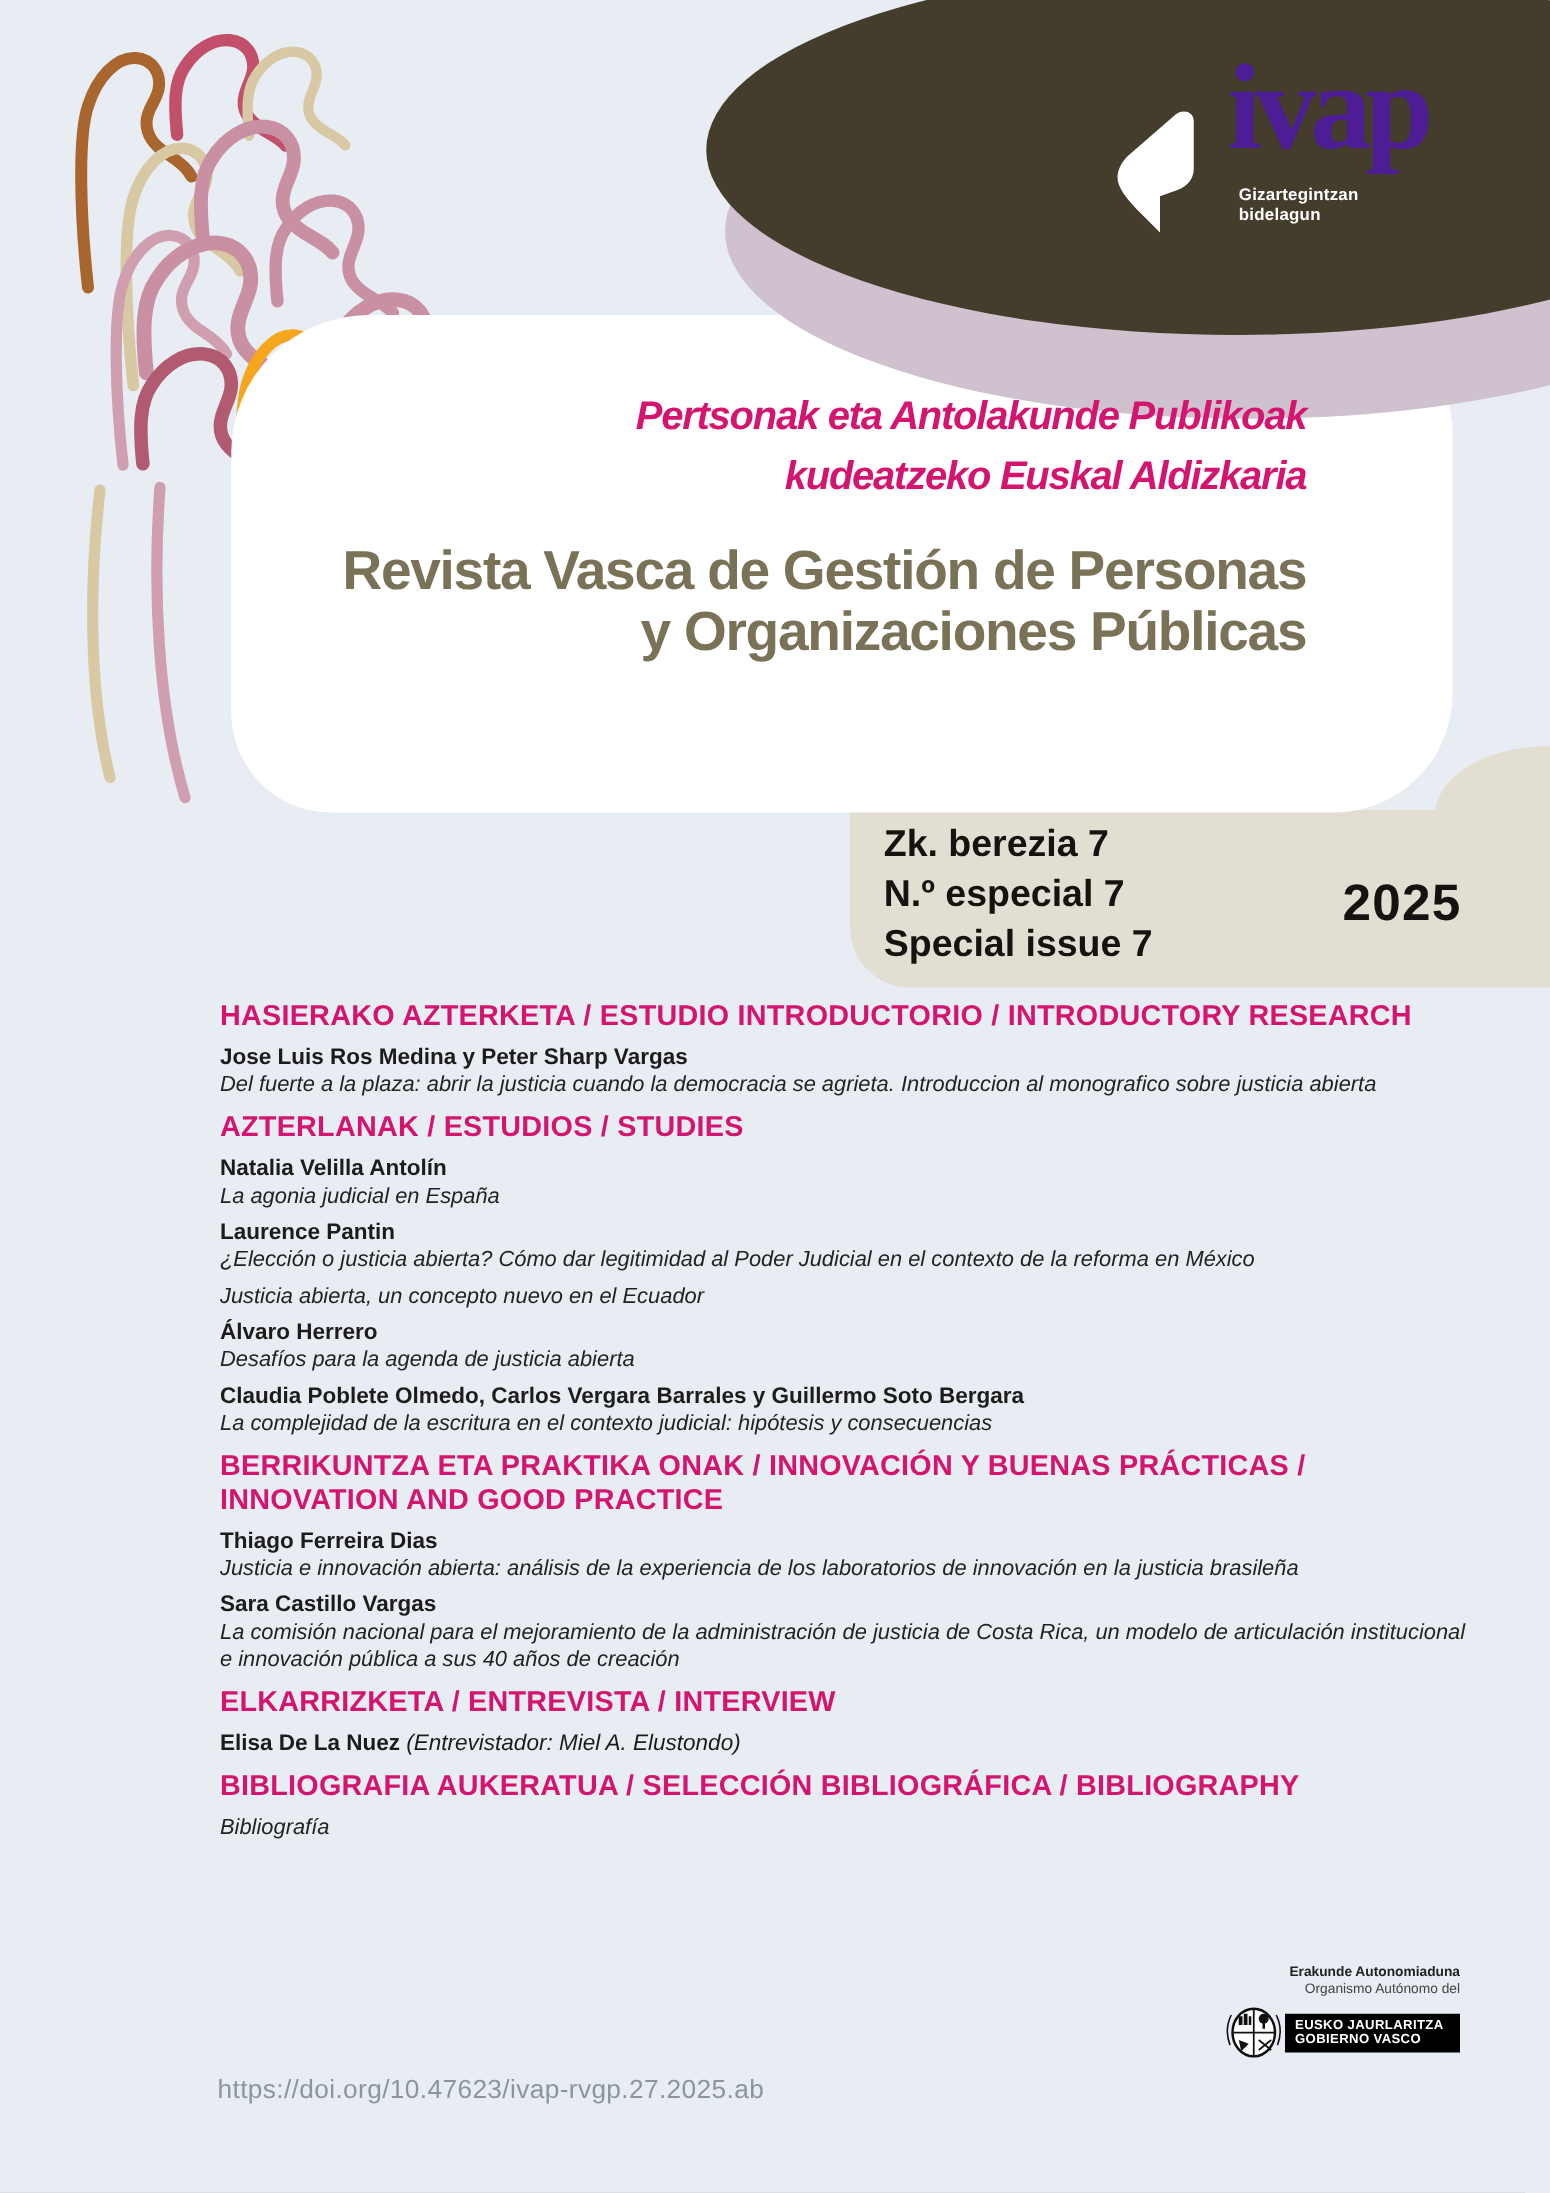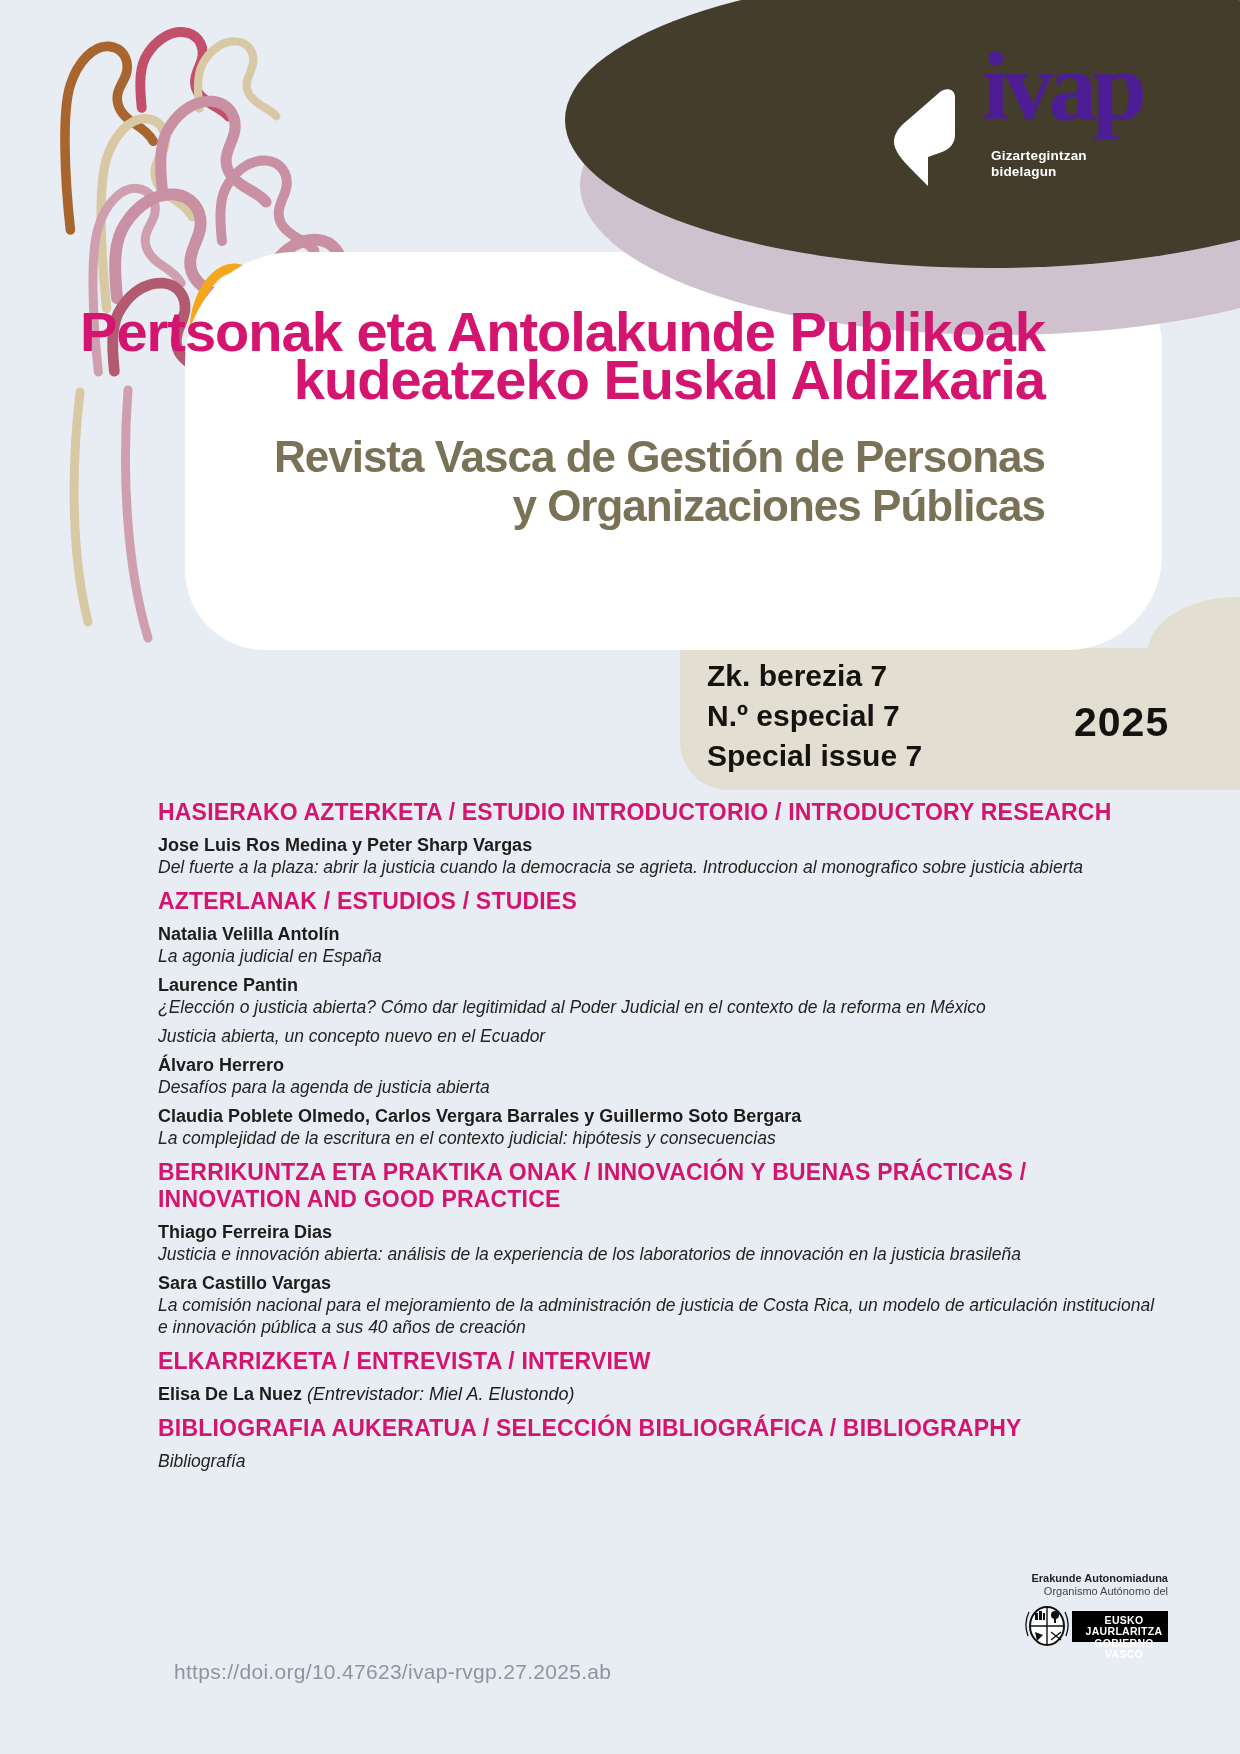--- a/index.html
+++ b/index.html
@@ -26,43 +26,43 @@
   .brown-blob{position:absolute;left:565px;top:-28px;width:850px;height:296px;
     background:var(--brown);border-radius:50%;z-index:5;}
   
   .ivap-icon{position:absolute;left:886px;top:86px;width:94px;height:104px;z-index:6;}
   .ivap-word{position:absolute;left:982px;top:30px;z-index:6;color:#4c1d95;
     font-family:Liberation Serif, serif;font-weight:bold;font-size:98px;letter-spacing:-5px;}
   .ivap-tagline{position:absolute;left:991px;top:148px;z-index:6;color:#fff;
     font-weight:bold;font-size:13.5px;line-height:15.5px;letter-spacing:0.2px;}
   
   .titles{position:absolute;right:195px;top:308px;text-align:right;z-index:6;}
-  .t-eu{font-size:56px;line-height:48px;font-weight:bold;color:var(--magenta);letter-spacing:-1px;}
+  .t-eu{font-size:32px;line-height:48px;font-weight:bold;color:var(--magenta);letter-spacing:-1px;font-style:italic;}
   .t-es{font-size:44px;line-height:49px;font-weight:bold;color:var(--olive);letter-spacing:-1px;margin-top:28px;}
   
   .issue{position:absolute;left:707px;top:656px;z-index:6;font-weight:bold;
     font-size:30px;line-height:40px;color:#15130f;}
   .year{position:absolute;left:1047px;top:699px;z-index:6;font-weight:bold;
     font-size:41px;letter-spacing:1px;color:#15130f;margin-left:27px;}
   
-  .contents{position:absolute;left:158px;top:799px;width:1000px;z-index:6;}
+  .contents{position:absolute;left:176px;top:799px;width:1000px;z-index:6;}
   .sec-h{font-size:23px;line-height:27px;font-weight:bold;color:var(--magenta);
     letter-spacing:0.2px;max-width:965px;margin:10px 0 8px;}
   .sec:first-of-type .sec-h{margin-top:0;}
   .entry{margin-bottom:7px;}
   .authors{font-size:18px;line-height:22px;font-weight:bold;color:var(--ink);}
   .authors .note{font-weight:normal;font-style:italic;}
   .atitle{font-size:17.5px;line-height:22px;font-style:italic;color:#242320;}
   
   .gov{position:absolute;left:905px;top:1572px;width:263px;text-align:right;z-index:6;}
   .gov-l1{font-size:11px;font-weight:bold;color:#222;line-height:13px;}
   .gov-l2{font-size:11px;color:#444;line-height:13px;}
   .gov-row{margin-top:4px;display:flex;justify-content:flex-end;align-items:center;}
   .gov-shield{width:46px;height:48px;flex:0 0 auto;margin-right:2px;}
-  .gov-box{width:96px;height:31px;background:#000;color:#fff;text-align:center;
+  .gov-box{width:140px;height:31px;background:#000;color:#fff;text-align:left;
     padding:4px 0 0 8px;}
   .gov-box div{font-size:10.5px;font-weight:bold;line-height:11.5px;letter-spacing:0.3px;}
   
   .doi{position:absolute;left:174px;top:1660px;z-index:6;font-size:21px;
     letter-spacing:0.3px;color:var(--doi);text-decoration:none;}
 </style>
 </head>
 <body>
 
 <div class="page">

